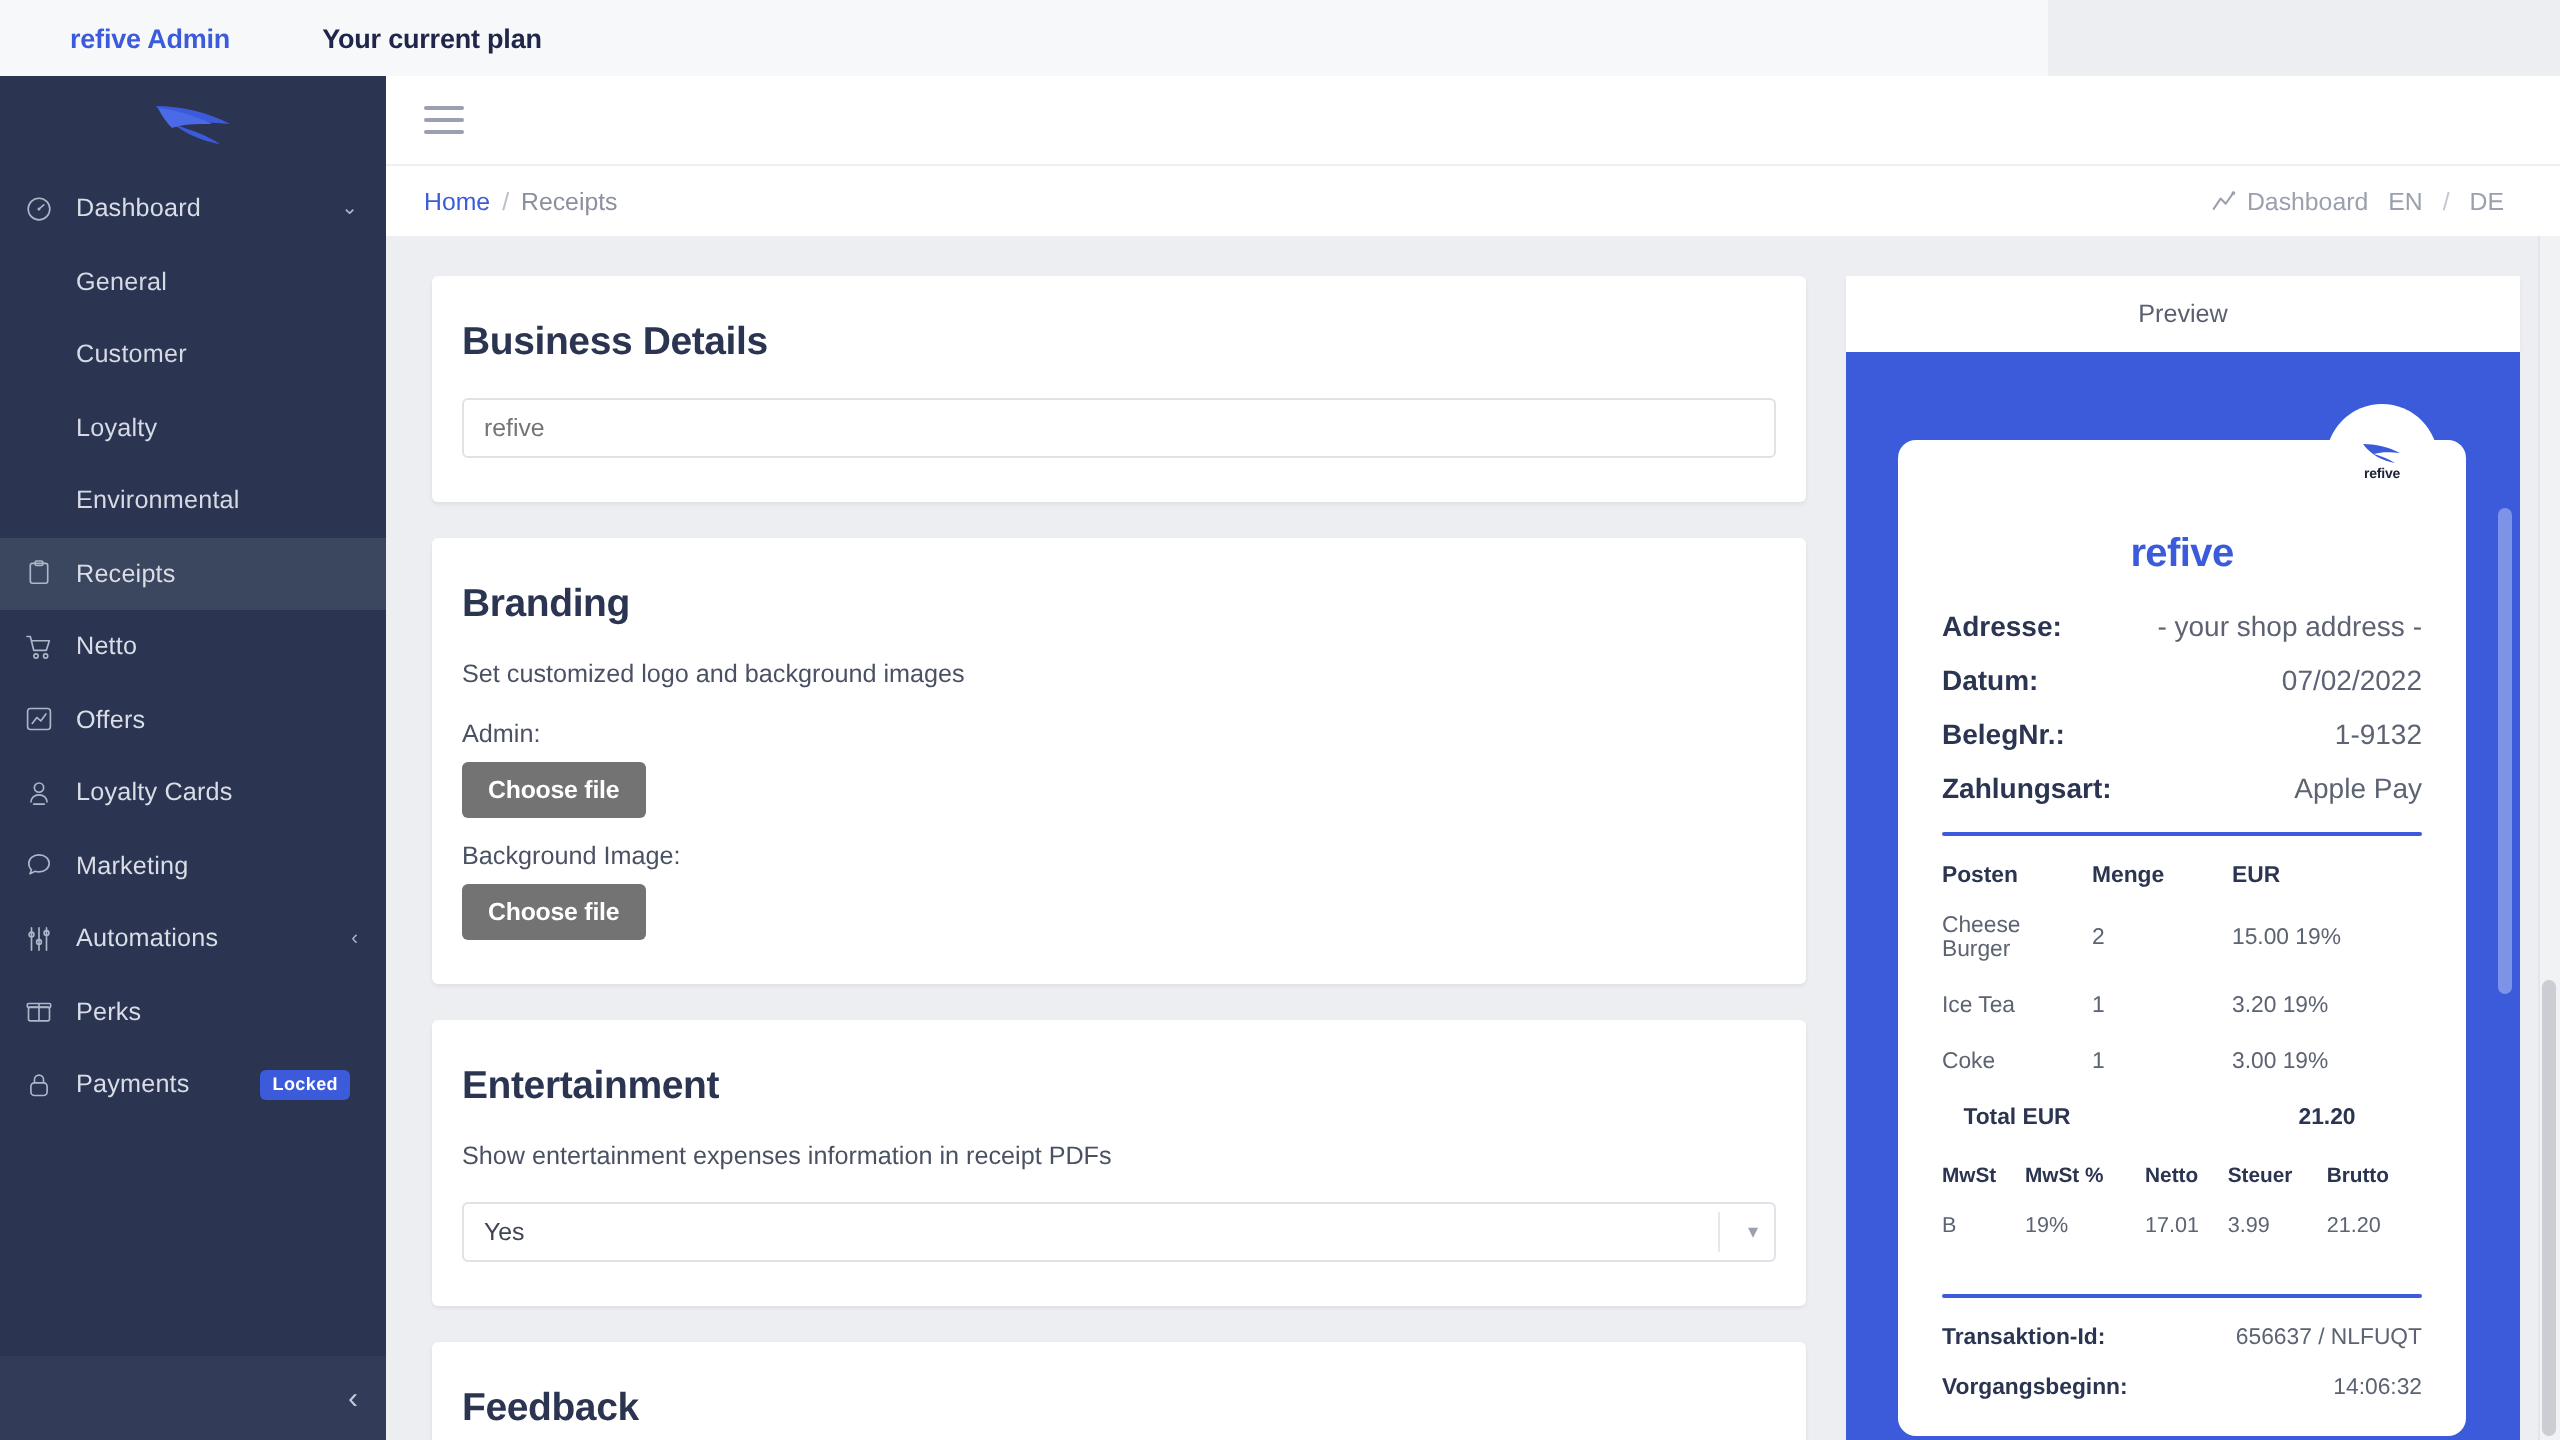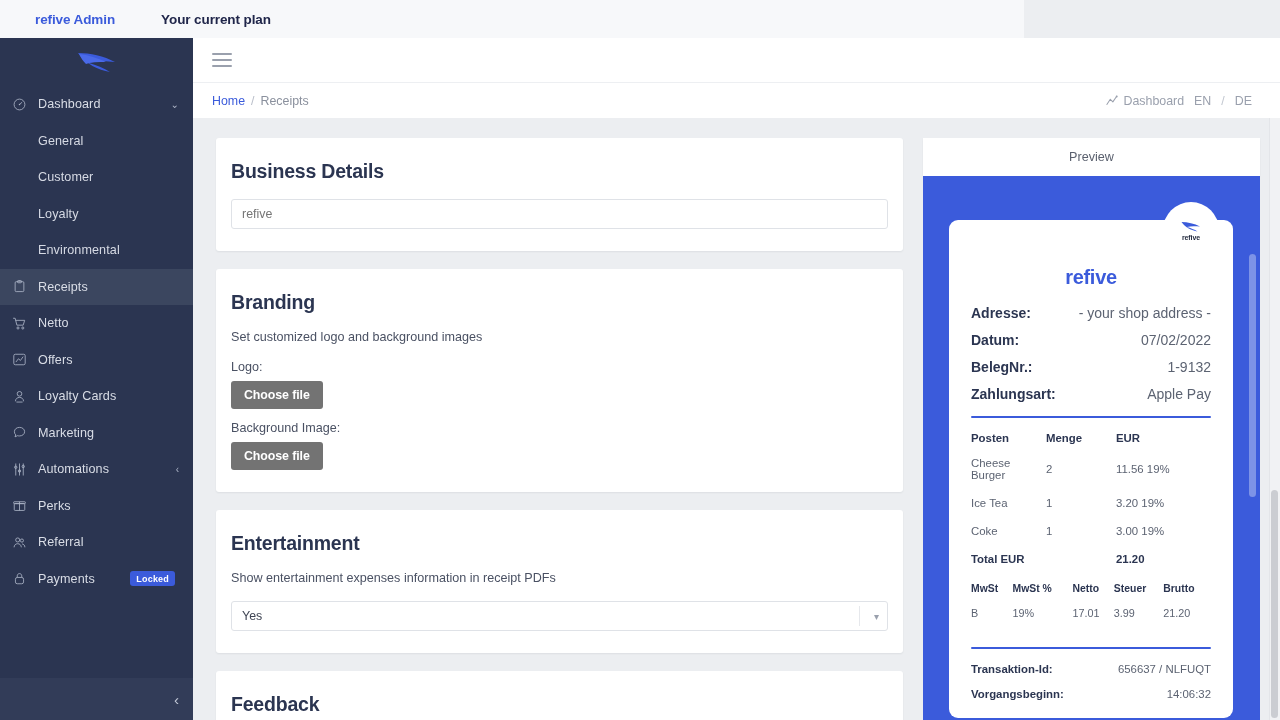--- a/index.html
+++ b/index.html
@@ -191,21 +191,21 @@
   .rrow .v { color: #5c6372; }
   .hr-blue { height: 2px; background: #3b5bdb; margin: 14px 0 14px 0; border-radius: 1px; }
   table.rtab { width: 100%; border-collapse: collapse; }
   table.rtab th {
     text-align: left; font-size: 11.4px; font-weight: bold; color: #2b3551;
     padding-bottom: 13px;
   }
   table.rtab td {
     text-align: left; font-size: 11.4px; color: #5c6372; padding-bottom: 16px;
   }
-  table.rtab td.tot, table.rtab th.tot { font-weight: bold; color: #2b3551; }
+  table.rtab td.tot, table.rtab th.tot { font-weight: bold; color: #2b3551; text-align: center; }
   table.vtab { width: 100%; border-collapse: collapse; margin-top: 2px; }
   table.vtab th {
     text-align: left; font-size: 10.4px; font-weight: bold; color: #2b3551;
     padding-bottom: 13px;
   }
   table.vtab td { text-align: left; font-size: 10.8px; color: #5c6372; }
   .frow { display: flex; justify-content: space-between; margin-top: 13px; font-size: 11.4px; }
   .frow .k { font-weight: bold; color: #2b3551; }
   .frow .v { color: #5c6372; }
 
@@ -326,31 +326,20 @@
       </div>
       <div class="nav-item">
         <span class="ico">
           <svg width="15" height="15" viewBox="0 0 20 20">
             <rect x="3" y="7.4" width="14" height="9.2" rx="1.2" fill="none" stroke="currentColor" stroke-width="1.1"></rect>
             <rect x="2.2" y="5" width="15.6" height="2.6" rx="0.8" fill="none" stroke="currentColor" stroke-width="1.1"></rect>
             <path d="M10 5 v11.6" stroke="currentColor" stroke-width="1.1"></path>
           </svg>
         </span>
         <span class="lbl">Perks</span>
-      </div>
-      <div class="nav-item">
-        <span class="ico">
-          <svg width="15" height="15" viewBox="0 0 20 20">
-            <circle cx="7.6" cy="6.6" r="2.7" fill="none" stroke="currentColor" stroke-width="1.1"></circle>
-            <circle cx="13.2" cy="7.4" r="2.1" fill="none" stroke="currentColor" stroke-width="1.1"></circle>
-            <path d="M2.8 16.4 c0-3 2.2-4.8 4.8-4.8 s4.8 1.8 4.8 4.8" fill="none" stroke="currentColor" stroke-width="1.1"></path>
-            <path d="M13.4 11.9 c2.1 0.2 3.8 1.9 3.8 4.5" fill="none" stroke="currentColor" stroke-width="1.1"></path>
-          </svg>
-        </span>
-        <span class="lbl">Referral</span>
       </div>
       <div class="nav-item">
         <span class="ico">
           <svg width="15" height="15" viewBox="0 0 20 20">
             <rect x="4.6" y="8.6" width="10.8" height="8.4" rx="2.4" fill="none" stroke="currentColor" stroke-width="1.1"></rect>
             <path d="M7 8.6 V6.4 c0-1.7 1.4-3 3-3 s3 1.3 3 3 v2.2" fill="none" stroke="currentColor" stroke-width="1.1"></path>
           </svg>
         </span>
         <span class="lbl">Payments</span>
         <span class="badge-locked">Locked</span>
@@ -394,21 +383,21 @@
   <div id="left-col">
 
     <div class="card">
       <h2>Business Details</h2>
       <input class="txt-input" type="text" placeholder="refive" style="">
     </div>
 
     <div class="card">
       <h2>Branding</h2>
       <div class="sub">Set customized logo and background images</div>
-      <div class="mini-label">Logo:</div>
+      <div class="mini-label">Admin:</div>
       <button class="btn-primary">Choose file</button>
       <div class="spacer-10"></div>
       <div class="mini-label">Background Image:</div>
       <button class="btn-primary">Choose file</button>
     </div>
 
     <div class="card">
       <h2>Entertainment</h2>
       <div class="sub">Show entertainment expenses information in receipt PDFs</div>
       <div class="select-wrap">
@@ -465,21 +454,21 @@
               <tr id="items-head">
                 <th>Posten</th>
                 <th style="width: 70px;">Menge</th>
                 <th style="width: 95px;">EUR</th>
               </tr>
             </thead>
           <tbody id="items-body">
               <tr>
                 <td>Cheese Burger</td>
                 <td>2</td>
-                <td>11.56 19%</td>
+                <td>15.00 19%</td>
               </tr>
               <tr>
                 <td>Ice Tea</td>
                 <td>1</td>
                 <td>3.20 19%</td>
               </tr>
               <tr>
                 <td>Coke</td>
                 <td>1</td>
                 <td>3.00 19%</td>

